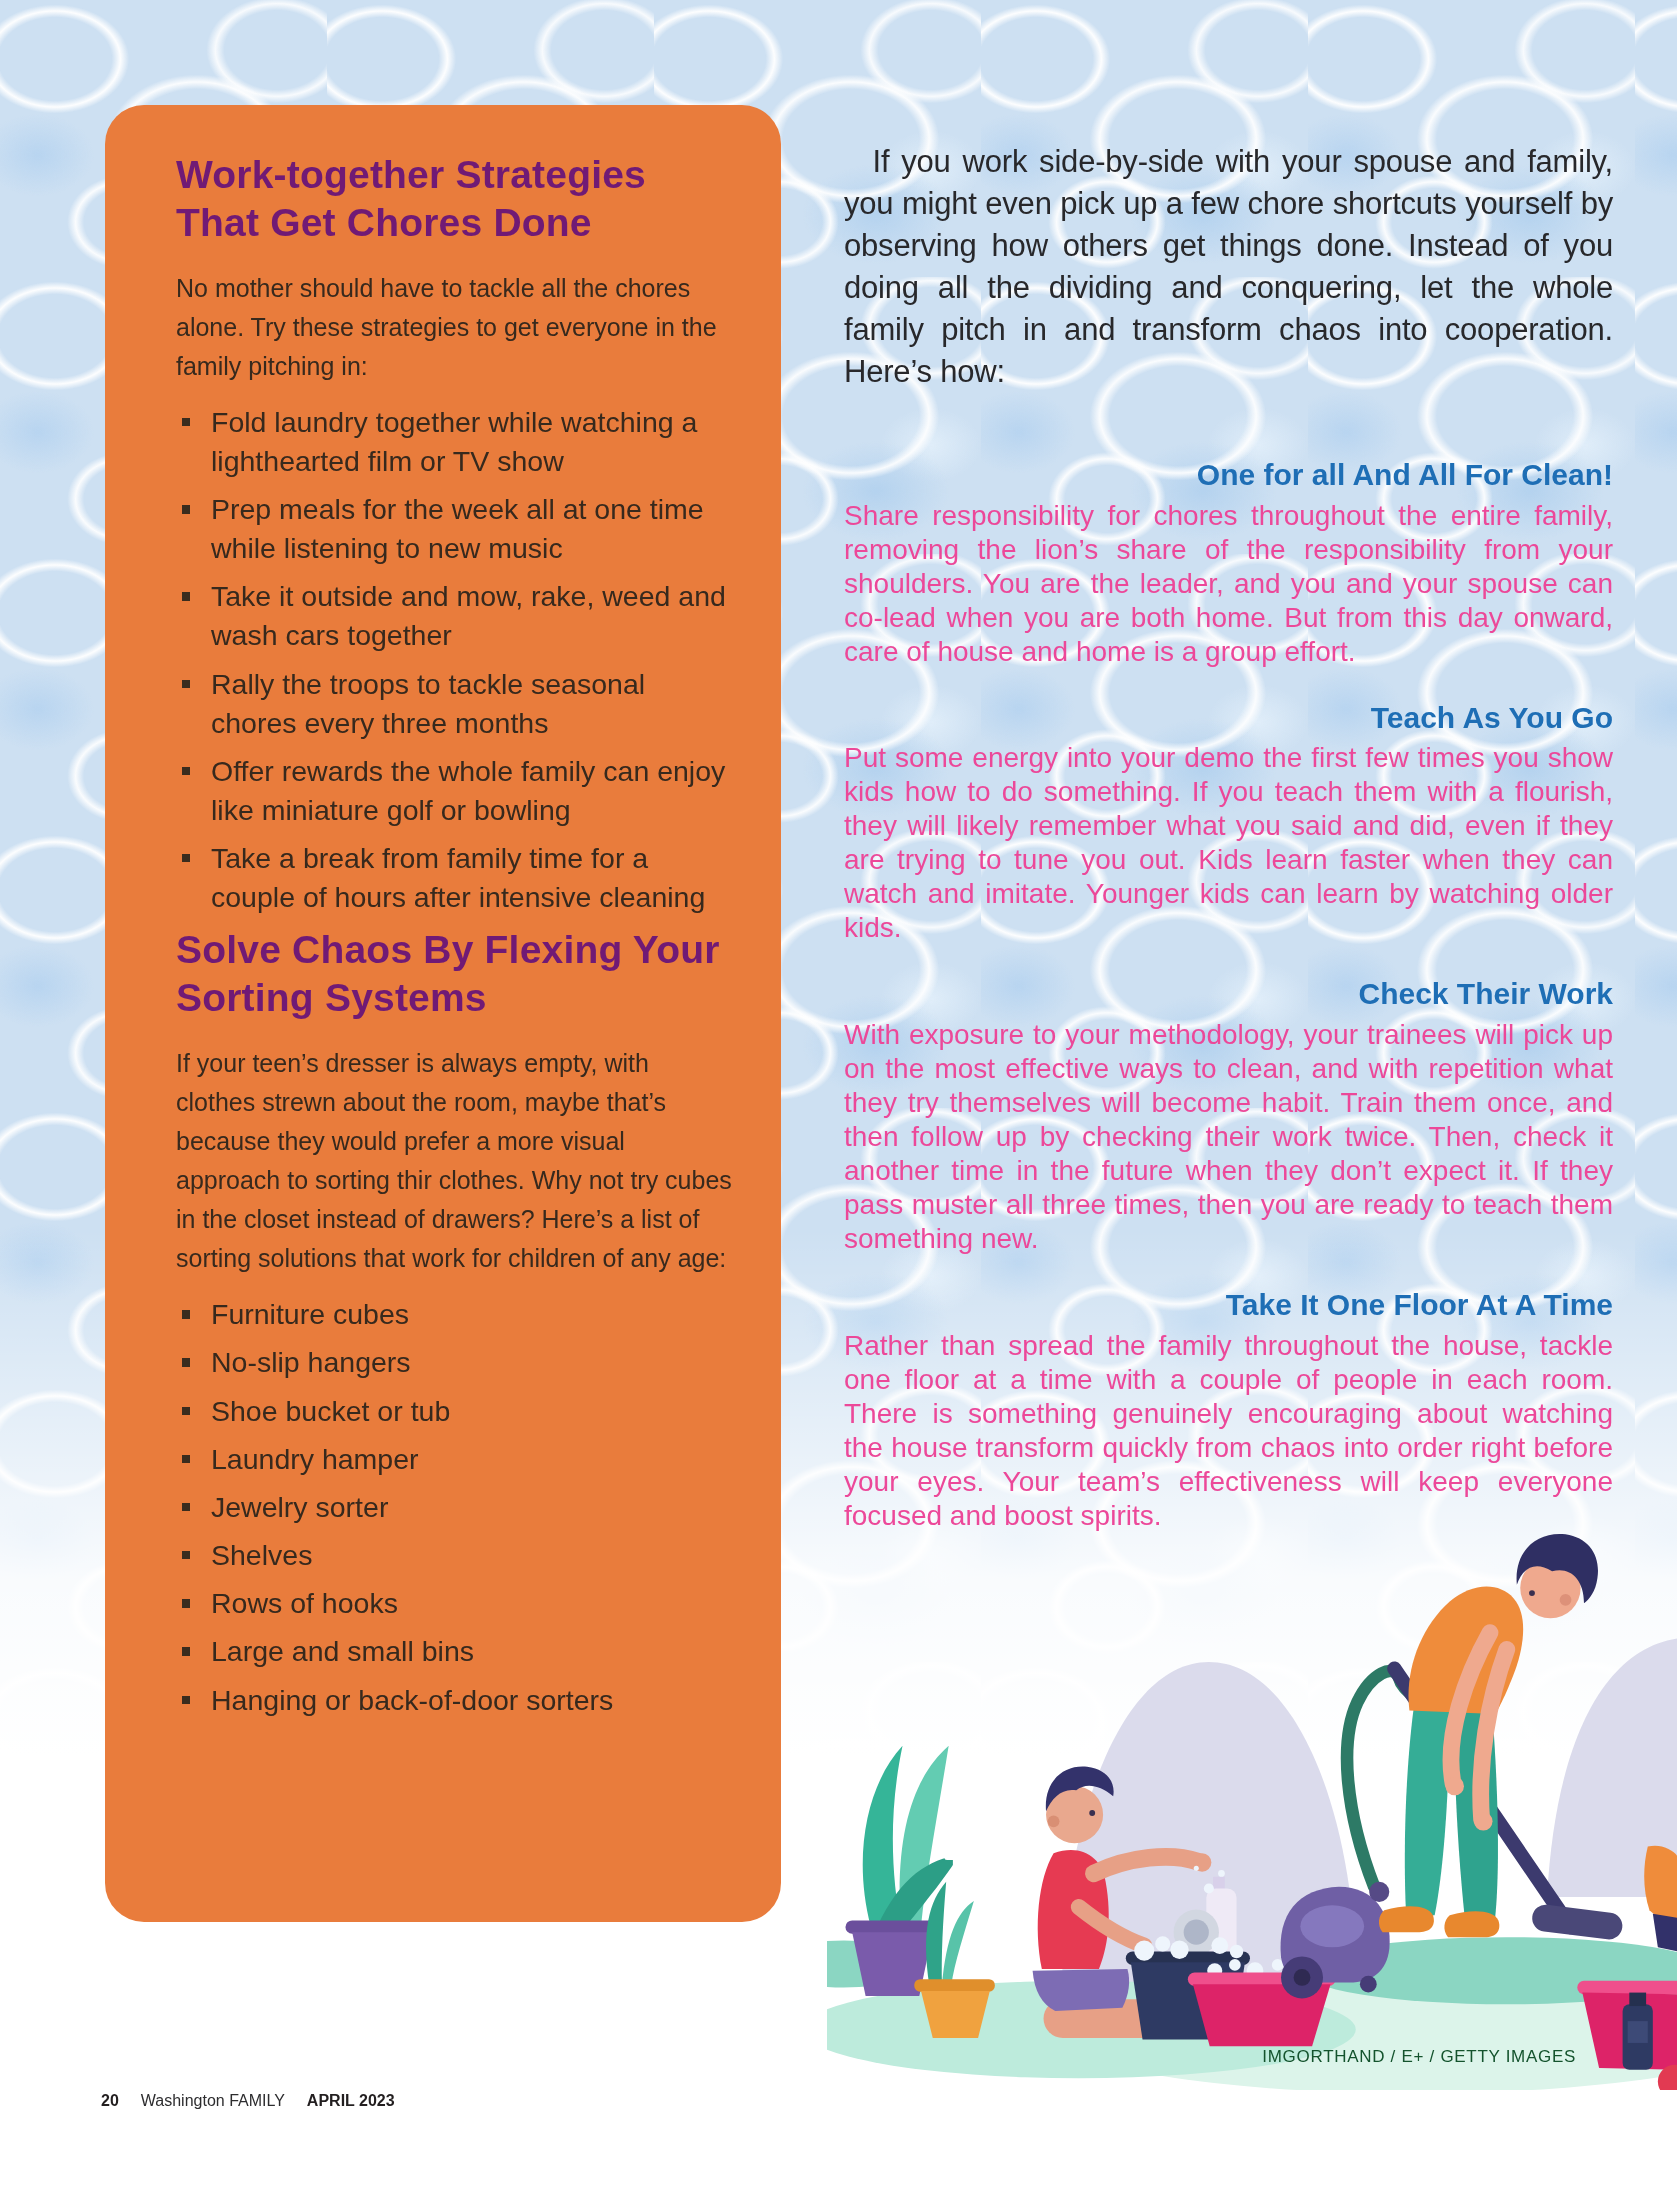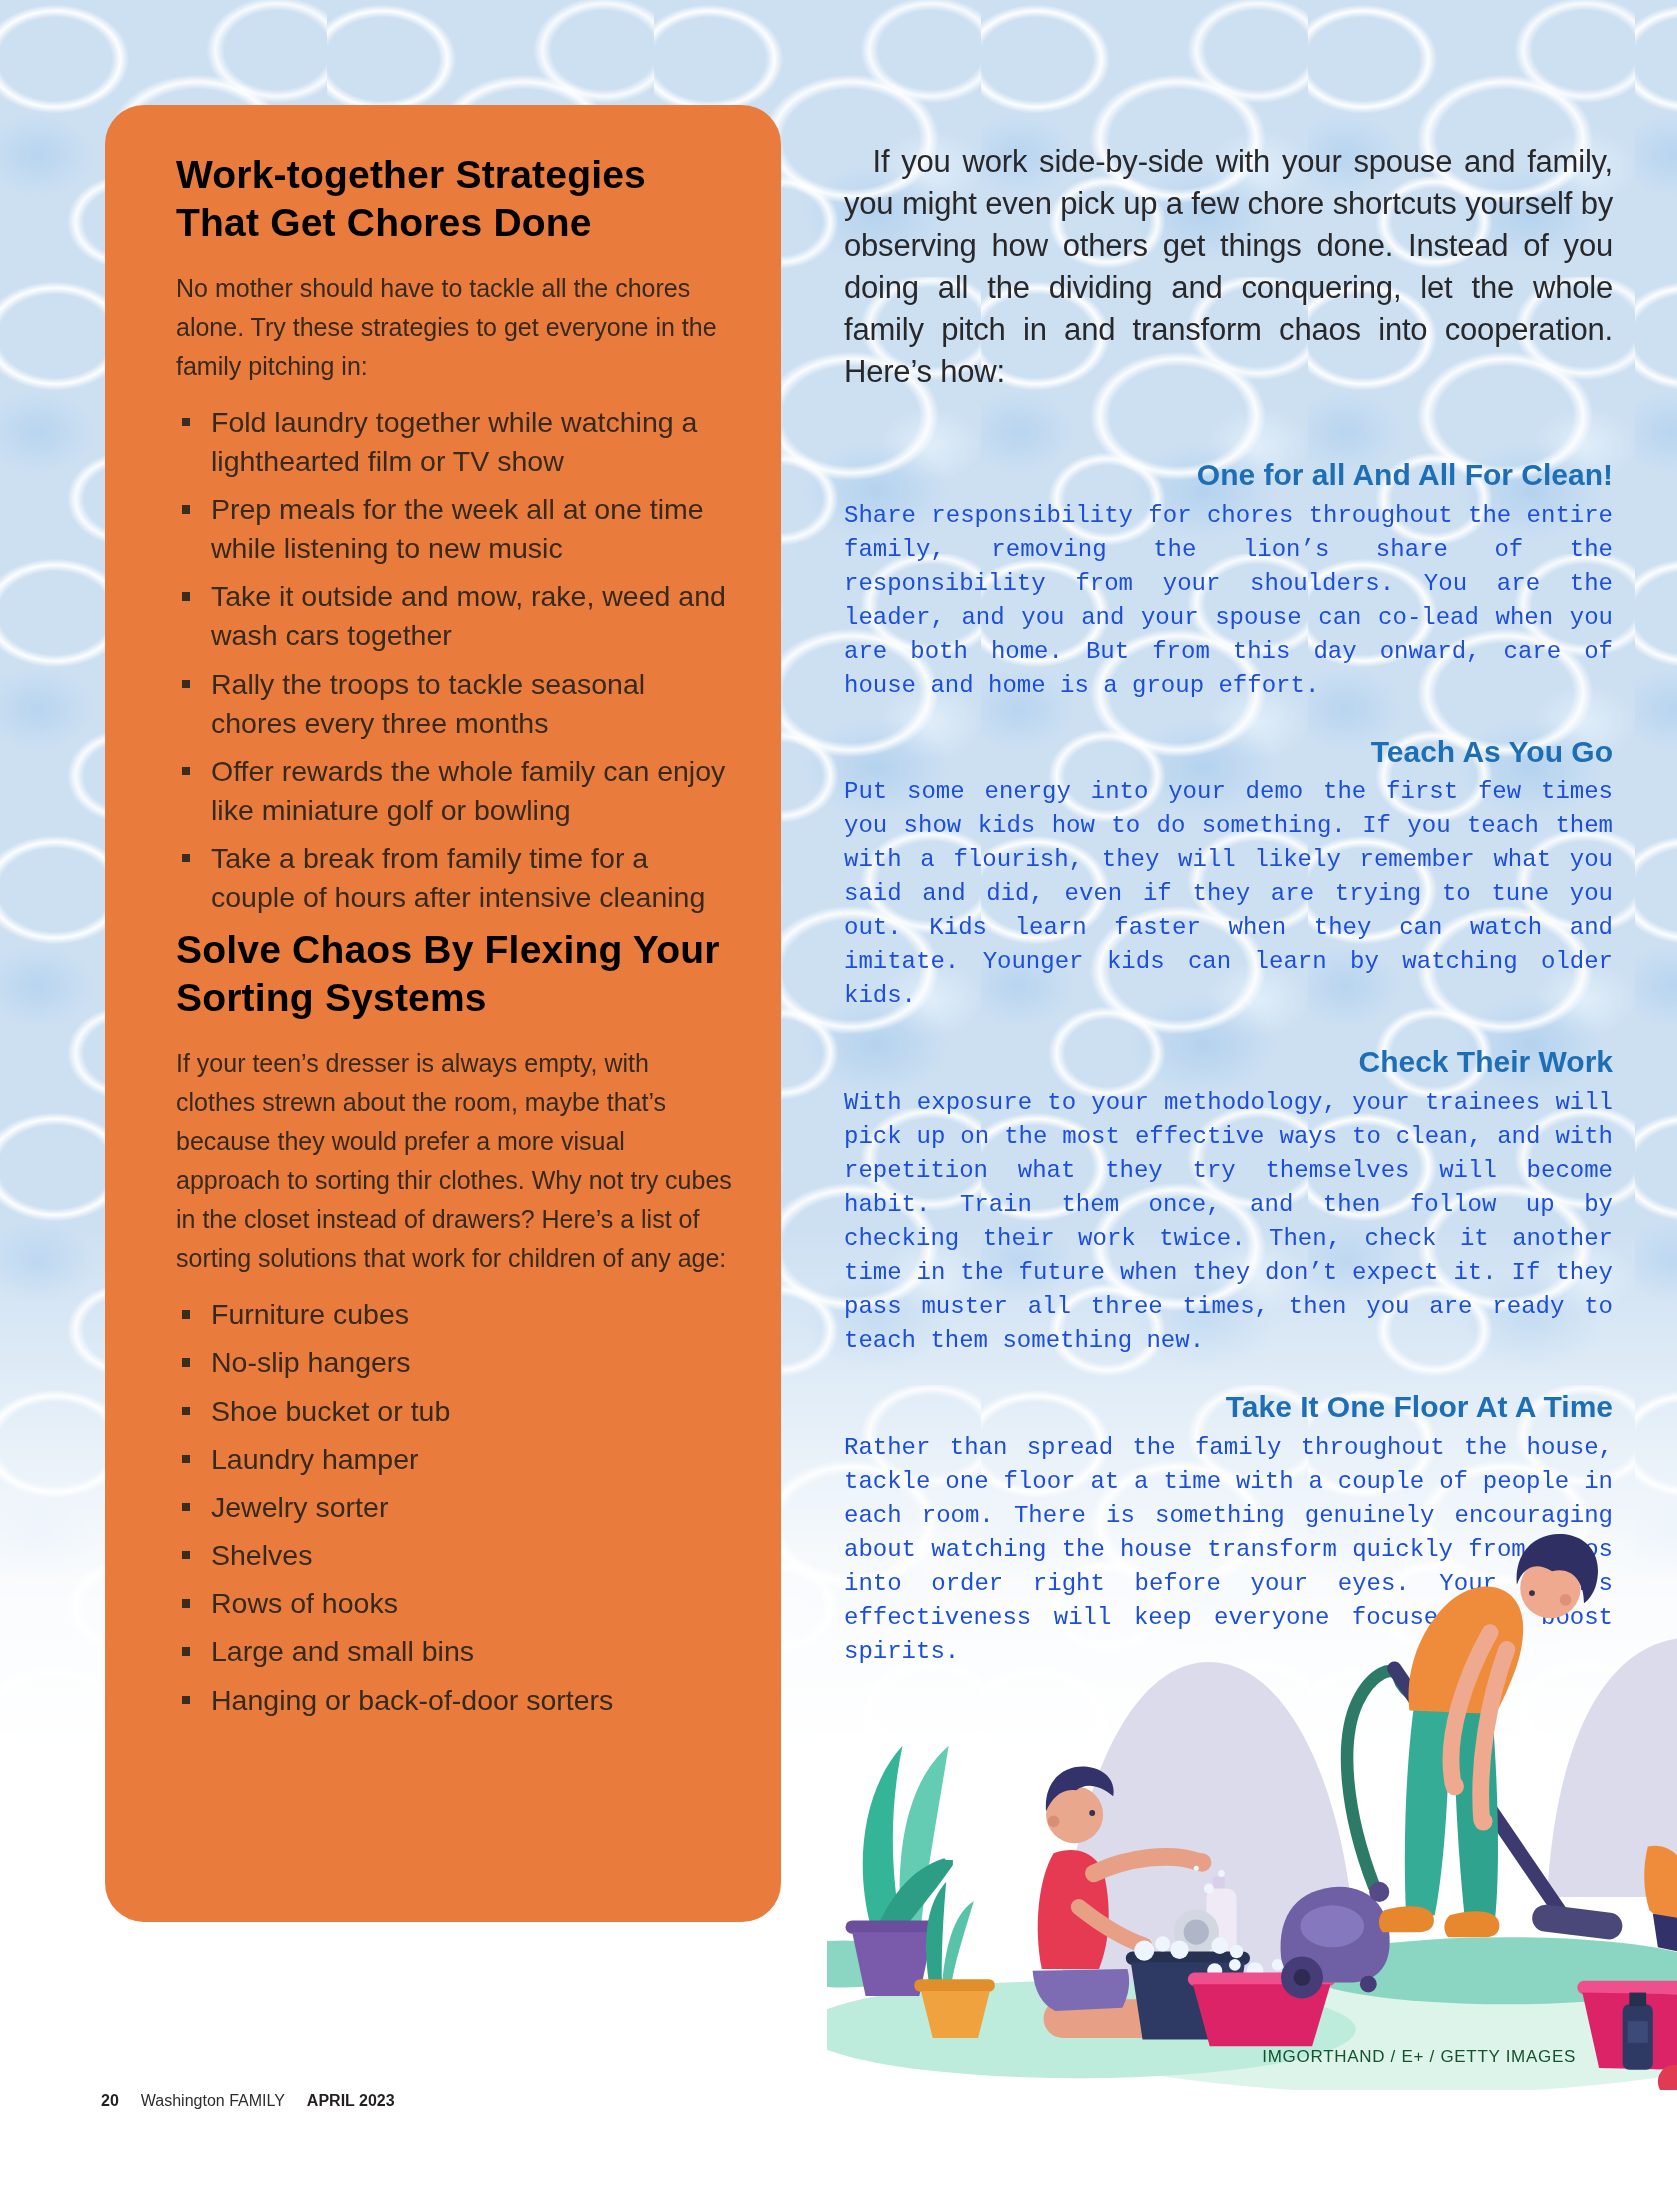--- a/index.html
+++ b/index.html
@@ -16,36 +16,36 @@
       radial-gradient(ellipse 105px 71px at 222px 214px, rgba(176,208,238,.85) 0%, rgba(176,208,238,0) 70%),
       radial-gradient(ellipse 67px 50px at 277px 168px, rgba(226,239,250,.9) 0%, rgba(226,239,250,0) 75%);
     background-size:327px 277px;}
   .fade{position:absolute;inset:0;background:linear-gradient(180deg,
       rgba(255,255,255,0) 0%, rgba(255,255,255,0) 56%,
       rgba(255,255,255,.88) 72%, #ffffff 80%);}
   
   .sidebar-box{position:absolute;left:105px;top:105px;width:676px;height:1817px;
     box-sizing:border-box;background:#e97c3c;border-radius:39px;
     padding:46px 47px 0 71px;color:#37291d;}
-  .sidebar-box h2{margin:0;font-size:39px;line-height:48px;font-weight:bold;color:#000000;
+  .sidebar-box h2{margin:0;font-size:39px;line-height:48px;font-weight:bold;color:#701a75;
     letter-spacing:0.2px;}
   .sidebar-box h2.second{}
   .sidebar-box p{margin:22px 0 17px;font-size:25px;line-height:39px;}
   .sidebar-box ul{list-style:none;margin:0;padding:0;}
   .sidebar-box li{position:relative;padding-left:35px;margin:0 0 9.2px;
     font-size:28.5px;line-height:39px;}
   .sidebar-box li::before{content:"";position:absolute;left:5.9px;top:15px;width:8.4px;height:8.4px;
     background:#3a2c1e;}
   
   .article{position:absolute;left:844px;top:141px;width:769px;}
   .article-intro{margin:0 0 65px;font-size:31px;line-height:42px;color:#28282b;
     text-align:justify;text-indent:28.5px;letter-spacing:-0.2px;}
   .section h3{margin:0 0 6.7px;font-size:30px;line-height:34px;color:#1e6eb5;font-weight:bold;text-align:right;}
-  .section p{margin:0 0 32px;font-size:24px;line-height:34px;color:#1d4ed8;
-    font-family:Liberation Mono, monospace;text-align:justify;}
+  .section p{margin:0 0 32px;font-size:28px;line-height:34px;color:#ec4899;
+    font-family:Liberation Sans, sans-serif;text-align:justify;}
   
   .illu{position:absolute;left:827px;top:1494px;width:851px;height:596px;}
   
   .credit{position:absolute;right:102px;top:2047px;font-size:17px;letter-spacing:0.7px;
     color:#14532d;}
   .footer{position:absolute;left:101px;top:2092px;font-size:16px;color:#231f20;
     display:flex;gap:22px;align-items:center;}
   .footer .pg{font-weight:bold;}
   .footer .mag{color:#2d2d2f;}
   .footer .issue{font-weight:bold;}

